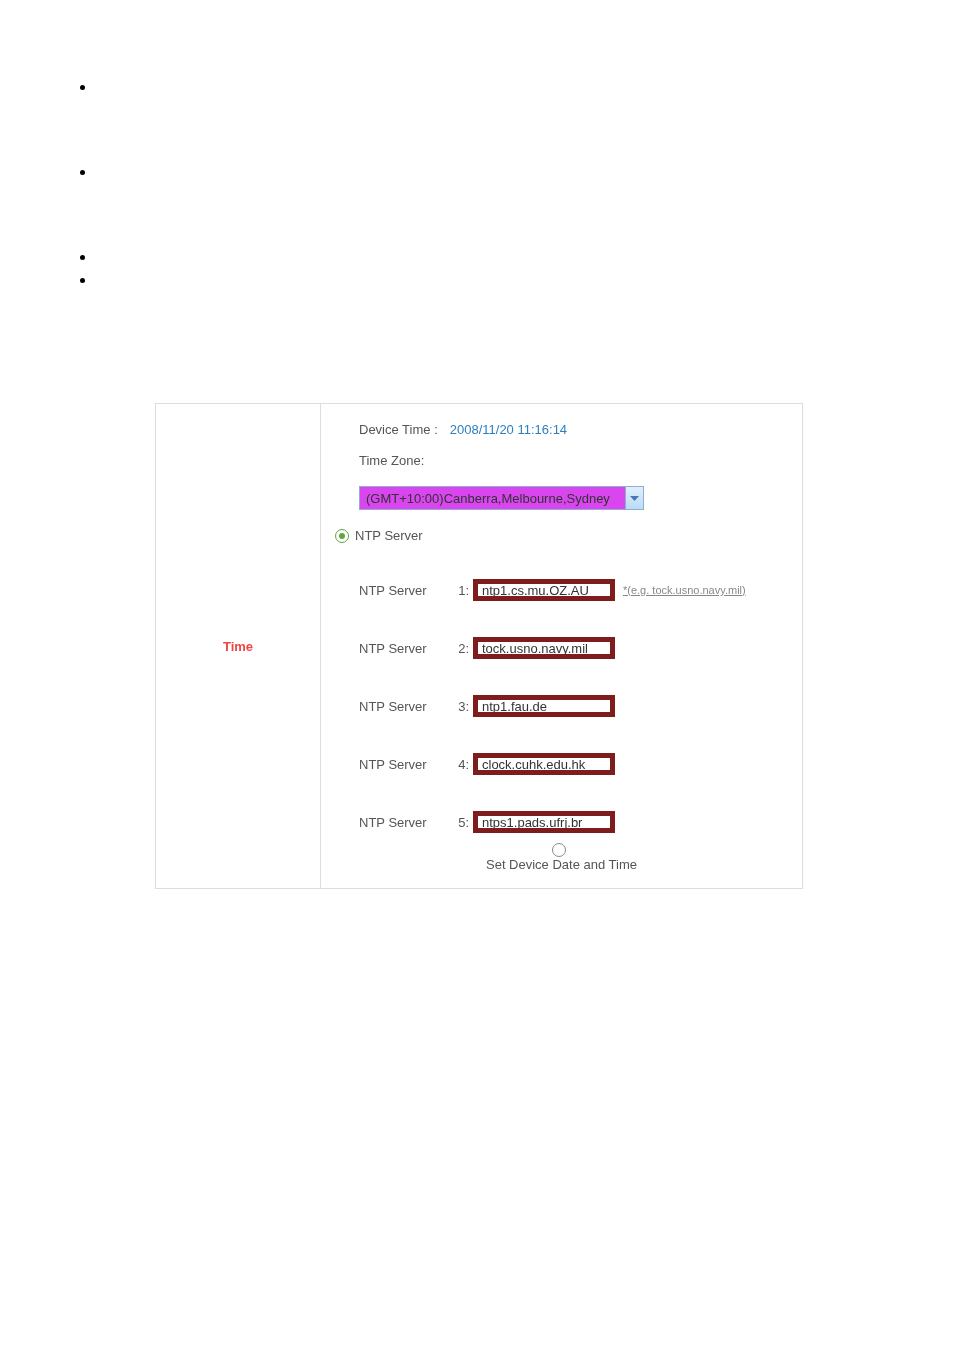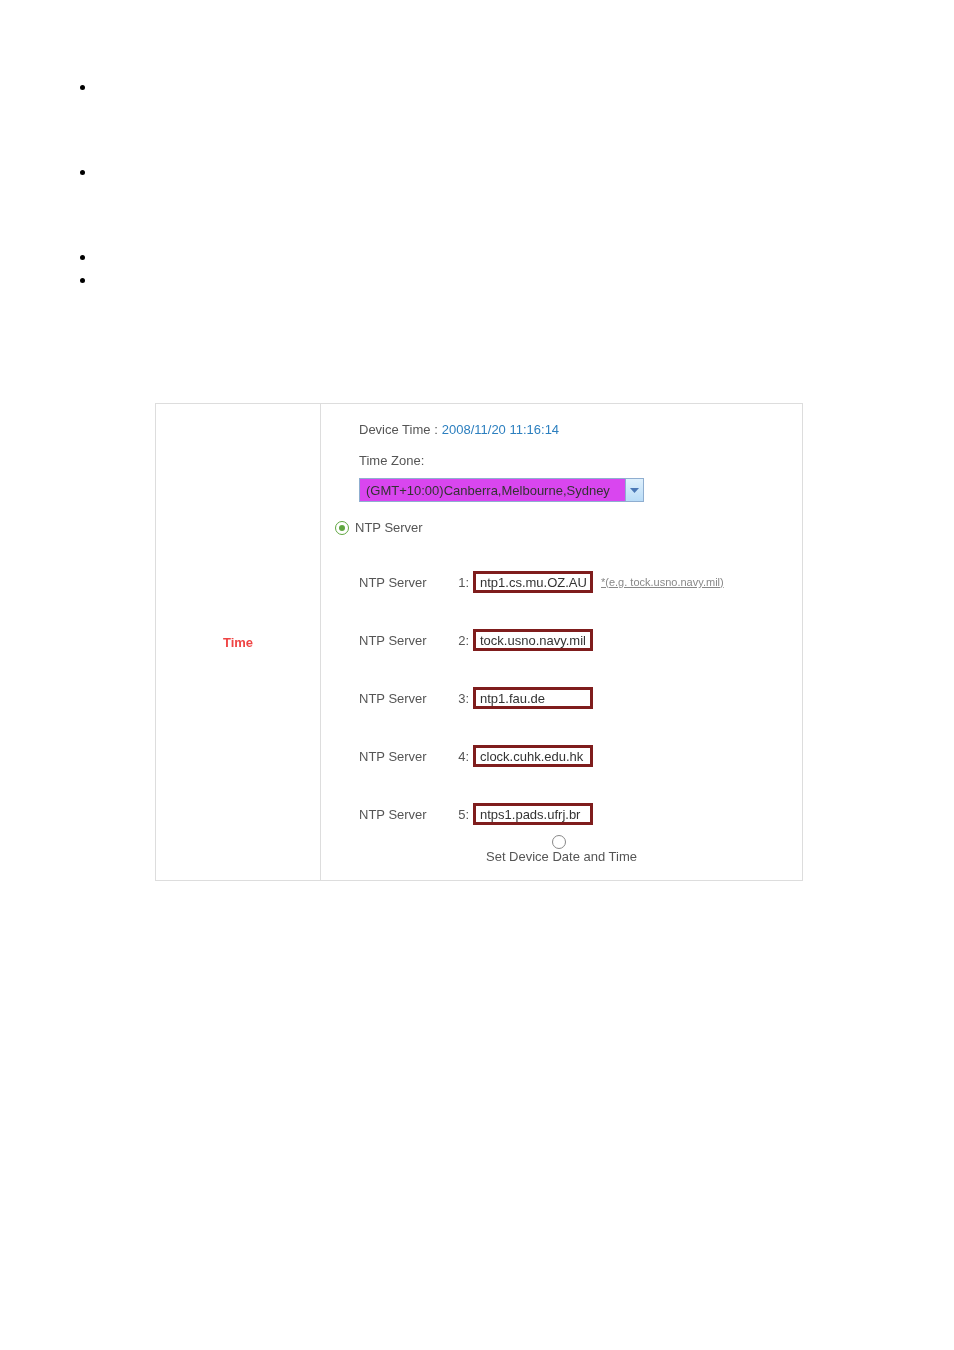--- a/index.html
+++ b/index.html
@@ -53,31 +53,32 @@
       padding: 18px 14px 16px 14px;
     }
     .row {
       display: flex;
       align-items: center;
       margin-bottom: 14px;
     }
     .device-time-row {
       padding-left: 24px;
       margin-bottom: 16px;
+      gap: 8px;
     }
     .device-time-label {
       color: #555;
     }
     .device-time-value {
       color: #2c7fbf;
       margin-left: 4px;
     }
     .tz-label-row {
       padding-left: 24px;
-      margin-bottom: 10px;
+      margin-bottom: 18px;
     }
     .tz-select-row {
       padding-left: 24px;
       margin-bottom: 18px;
     }
     .select {
       position: relative;
       width: 285px;
       height: 24px;
       border: 1px solid #8faed0;
@@ -148,23 +149,23 @@
       width: 92px;
       color: #555;
     }
     .server-num {
       width: 18px;
       text-align: right;
       color: #555;
       margin-right: 4px;
     }
     .server-input {
-      width: 120px;
+      width: 142px;
       height: 22px;
-      border: 3px solid #7f1d1d;
+      border: 5px solid #7f1d1d;
       padding: 0 4px;
       font-size: 13px;
       color: #333;
       font-family: inherit;
     }
     .server-hint {
       margin-left: 8px;
       font-size: 11px;
       color: #888;
       text-decoration: underline;

